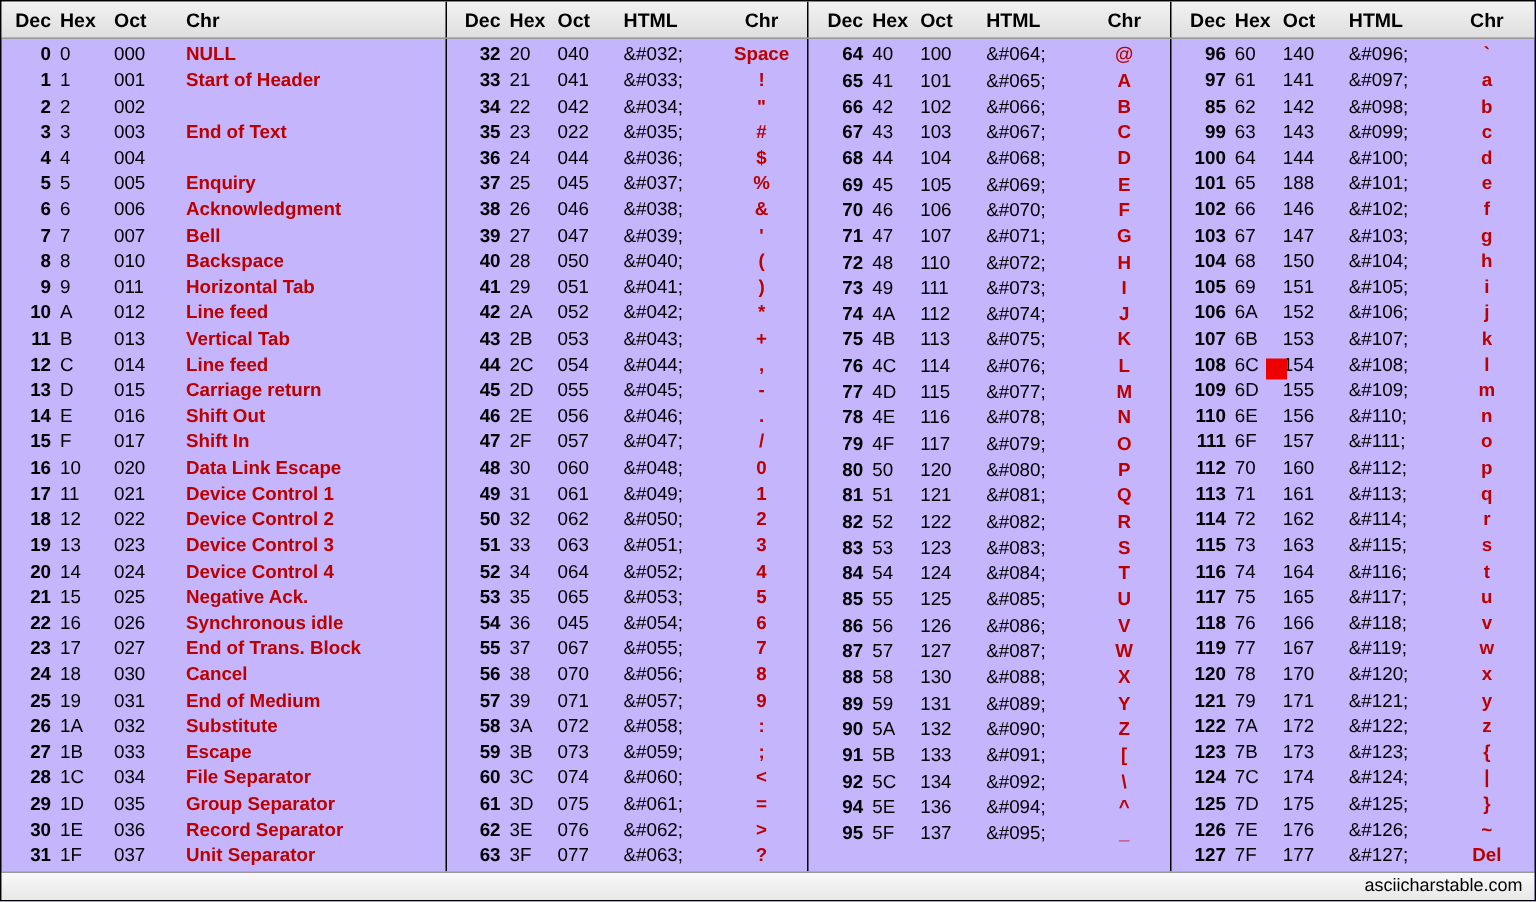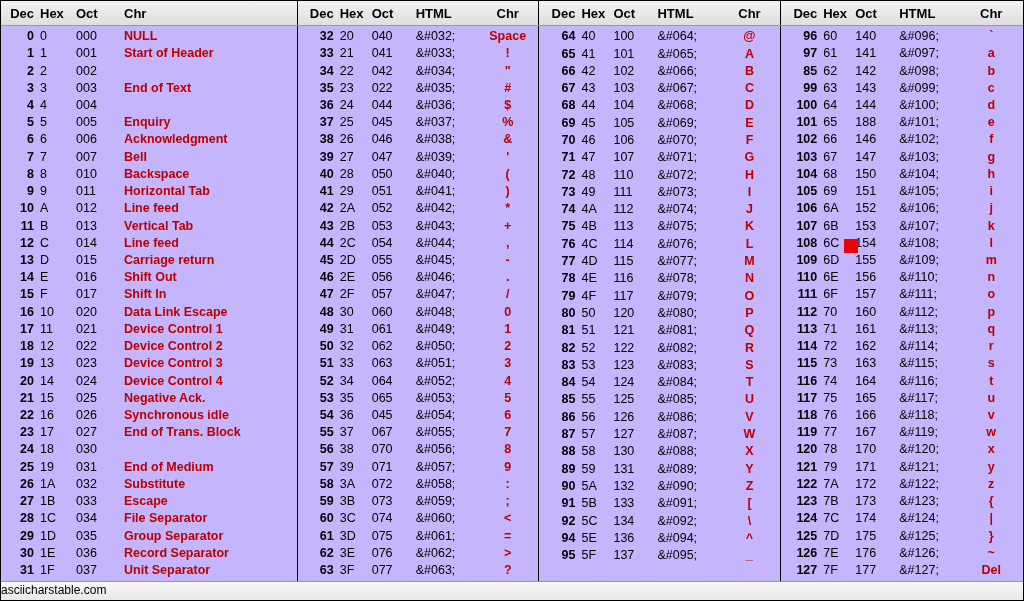--- a/index.html
+++ b/index.html
@@ -64,20 +64,21 @@
   .p2 .c-dec, .p3 .c-dec, .p4 .c-dec { width: 36px; text-align: right; padding-right: 4px; font-weight: 600;}
   .p2 .c-hex, .p3 .c-hex, .p4 .c-hex { width: 30px; padding-left: 2px;}
   .p2 .c-oct, .p3 .c-oct, .p4 .c-oct { width: 42px; padding-left: 2px;}
   .p2 .c-html, .p3 .c-html, .p4 .c-html { width: 66px; padding-left: 2px;}
   .p2 .c-chr, .p3 .c-chr, .p4 .c-chr { width: 52px; text-align: center; color:#b00; font-weight:600;}
   .p1 .c-dec { font-weight: 600; }
   .head .c-chr, .head .c-html, .head .c-dec, .head .c-hex, .head .c-oct { color:#000; font-weight:700;}
   .row { display:flex; flex-direction:row; align-items:center; height:17.3px;}
   .p1 .row .c-chr { font-weight: 700; }
   .footer {
+    text-align: right;
     font-size: 12px;
     color:#000;
     padding: 1px 8px 1px 0;
     border-top: 1px solid #999;
     background: linear-gradient(#f8f8f8,#e8e8e8);
     height:16px;
     flex-shrink:0;
   }
   .cursor {
     position:absolute;
@@ -265,20 +266,21 @@
         <div class="row">
           <span class="c-dec">23</span>
           <span class="c-hex">17</span>
           <span class="c-oct">027</span>
           <span class="c-chr">End of Trans. Block</span>
         </div>
         <div class="row">
           <span class="c-dec">24</span>
           <span class="c-hex">18</span>
           <span class="c-oct">030</span>
+          <span class="c-chr">Cancel</span>
         </div>
         <div class="row">
           <span class="c-dec">25</span>
           <span class="c-hex">19</span>
           <span class="c-oct">031</span>
           <span class="c-chr">End of Medium</span>
         </div>
         <div class="row">
           <span class="c-dec">26</span>
           <span class="c-hex">1A</span>

